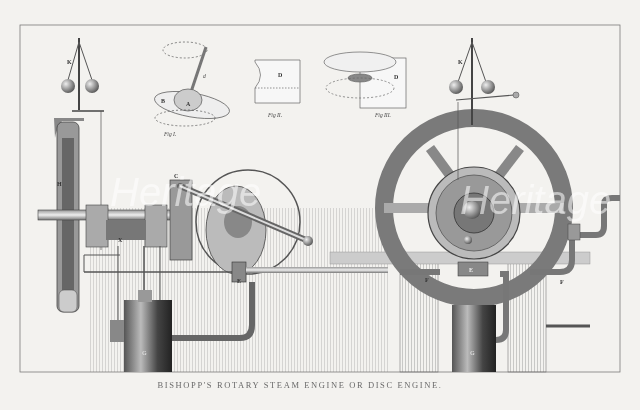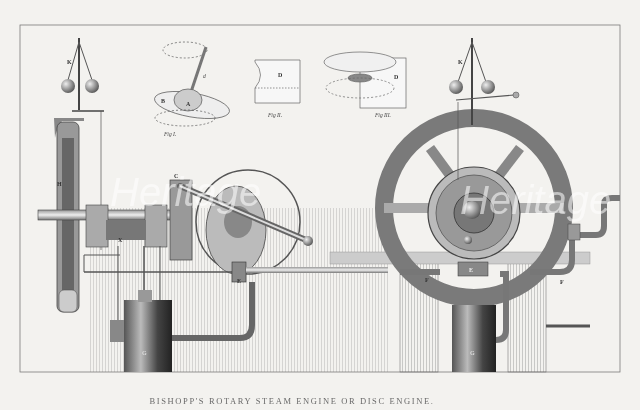--- a/index.html
+++ b/index.html
@@ -1,18 +1,18 @@
 <!DOCTYPE html>
 <html><head>
 <meta charset="utf-8">
 <style>
   html,body{margin:0;padding:0;}
   body{width:640px;height:410px;background:#f3f2ef;overflow:hidden;position:relative;font-family:"DejaVu Serif",serif;}
   .plate{position:absolute;left:0;top:0;width:640px;height:410px;}
-  .caption{position:absolute;left:8px;width:568px;top:380px;text-align:center;font-family:"Liberation Serif",serif;font-size:8.5px;letter-spacing:1.6px;color:#6a6a6a;margin-top:16px;}
+  .caption{position:absolute;left:16px;width:568px;top:380px;text-align:center;font-family:"Liberation Serif",serif;font-size:8.5px;letter-spacing:1.6px;color:#6a6a6a;}
   .wm{position:absolute;font-family:"Liberation Sans",sans-serif;font-style:italic;font-size:40px;color:rgba(255,255,255,0.55);text-align:right;}
 </style>
 </head>
 <body>
 
 <svg class="plate" viewBox="0 0 640 410" xmlns="http://www.w3.org/2000/svg">
   <defs>
     <pattern id="hatch" width="3" height="3" patternUnits="userSpaceOnUse">
       <line x1="0" y1="0" x2="0" y2="3" stroke="#777" stroke-width="0.7"></line>
     </pattern>

